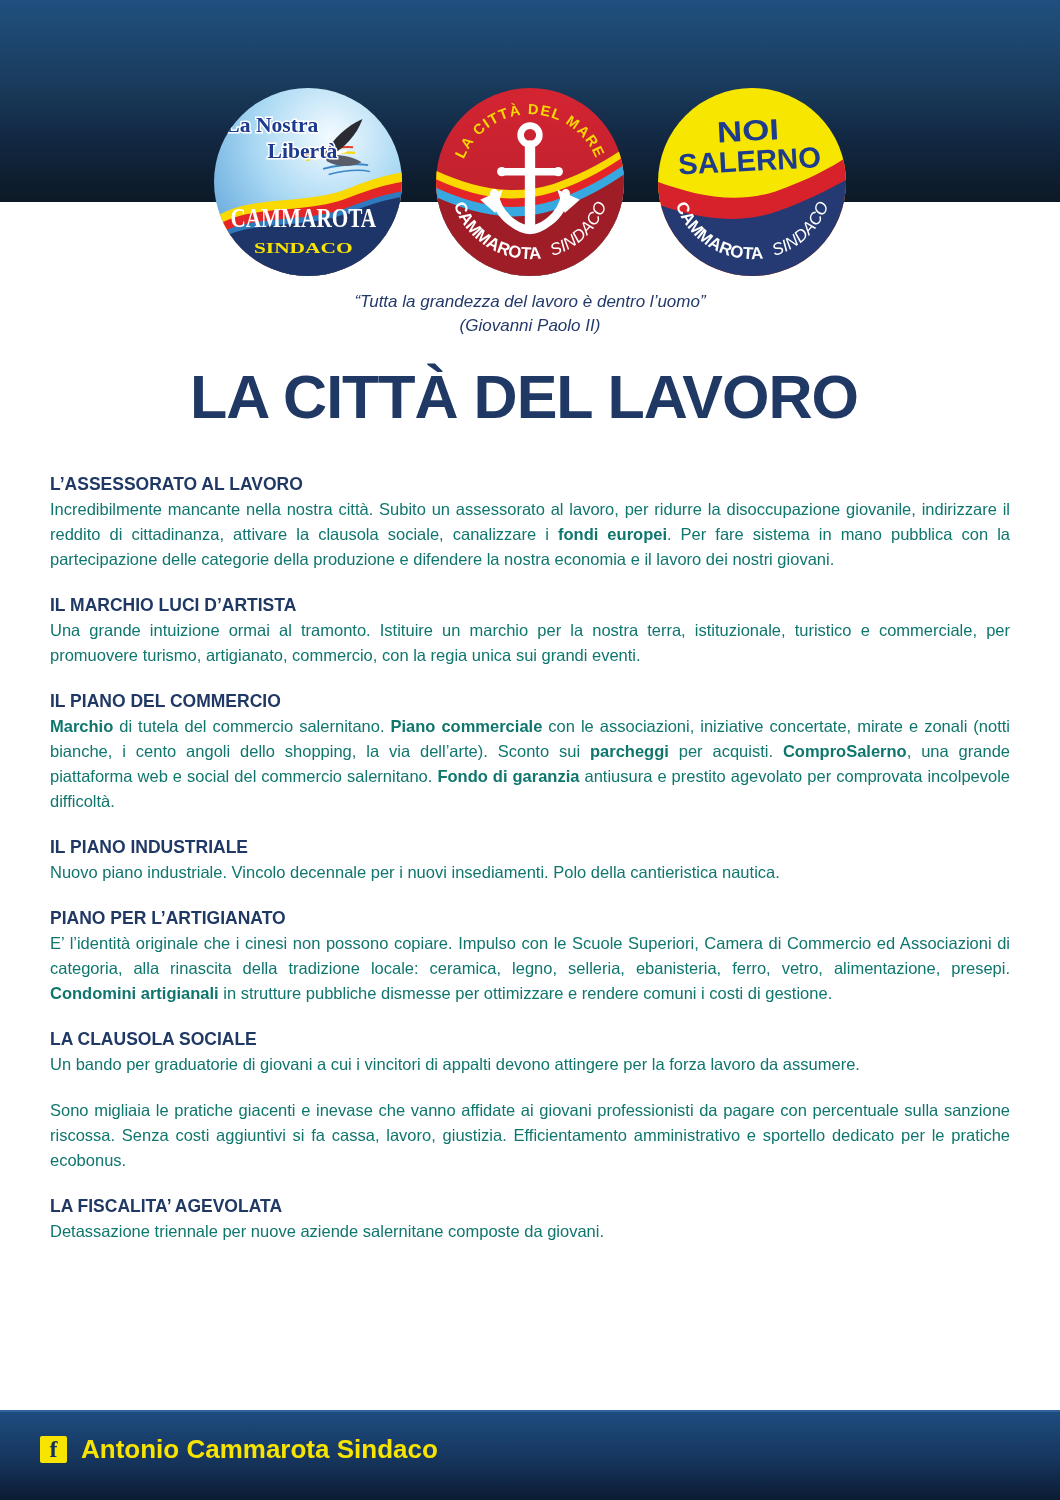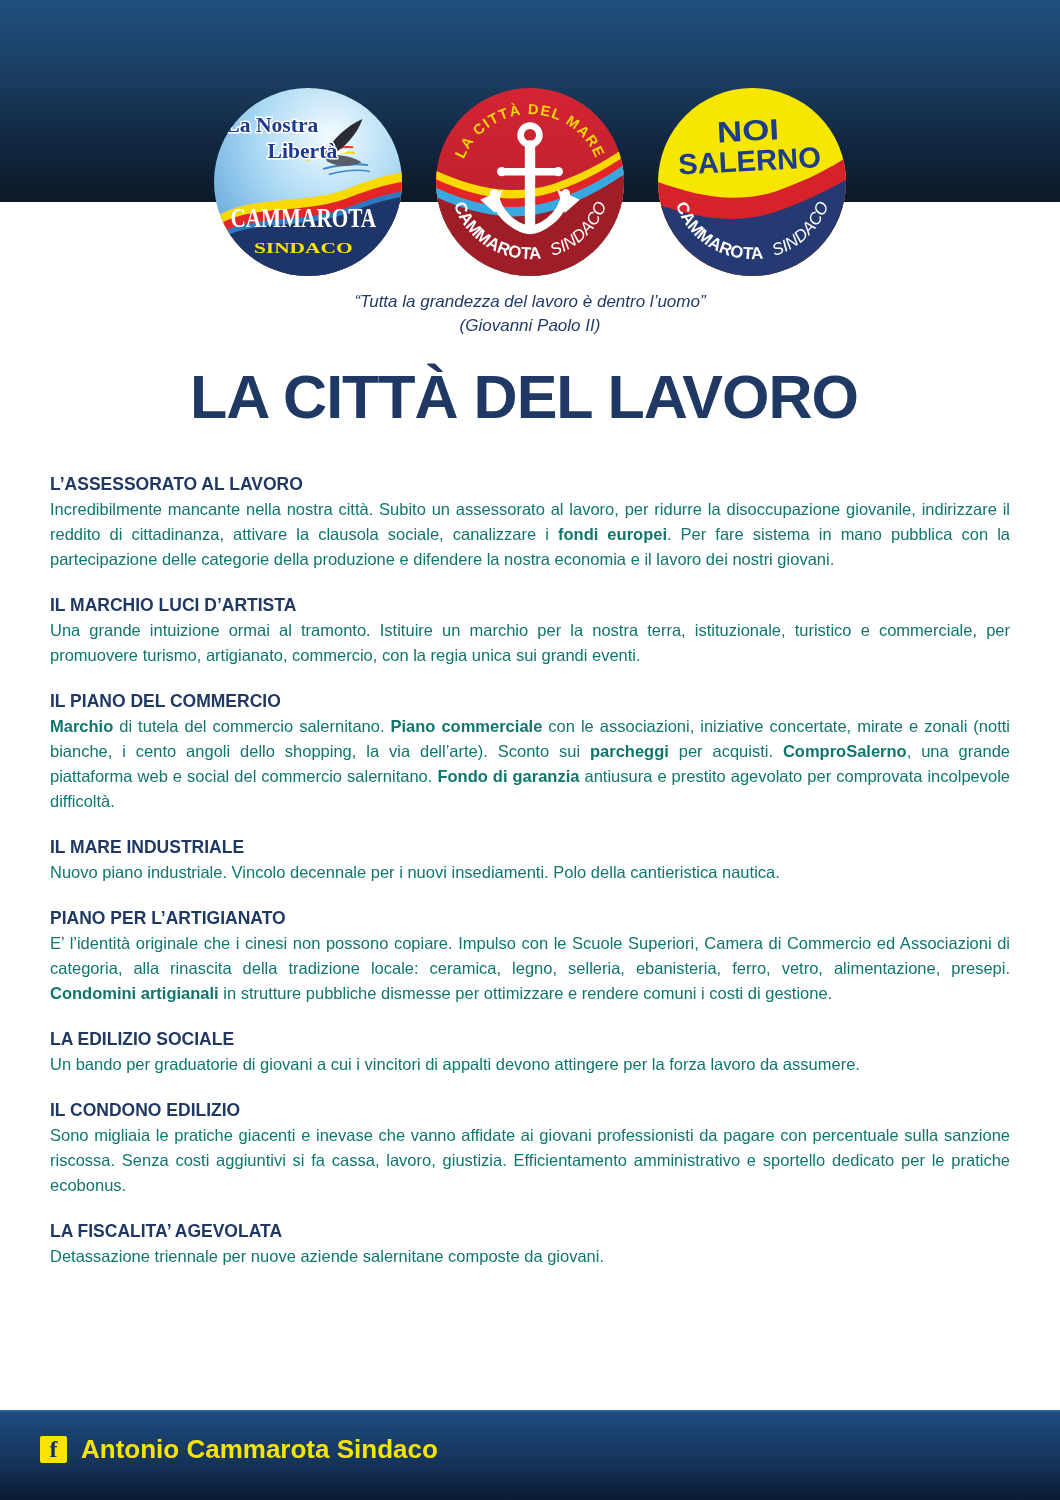--- a/index.html
+++ b/index.html
@@ -173,33 +173,32 @@
     </div>
     <div class="section">
       <h2>IL MARCHIO LUCI D’ARTISTA</h2>
       <p><span>Una grande intuizione ormai al tramonto. Istituire un marchio per la nostra terra, istituzionale, turistico e commerciale, per promuovere turismo, artigianato, commercio, con la regia unica sui grandi eventi.</span></p>
     </div>
     <div class="section">
       <h2>IL PIANO DEL COMMERCIO</h2>
       <p><span class="b">Marchio</span><span> di tutela del commercio salernitano. </span><span class="b">Piano commerciale</span><span> con le associazioni, iniziative concertate, mirate e zonali (notti bianche, i cento angoli dello shopping, la via dell’arte). Sconto sui </span><span class="b">parcheggi</span><span> per acquisti. </span><span class="b">ComproSalerno</span><span>, una grande piattaforma web e social del commercio salernitano. </span><span class="b">Fondo di garanzia</span><span> antiusura e prestito agevolato per comprovata incolpevole difficoltà.</span></p>
     </div>
     <div class="section">
-      <h2>IL MARE INDUSTRIALE</h2>
+      <h2>IL PIANO INDUSTRIALE</h2>
       <p><span>Nuovo piano industriale. Vincolo decennale per i nuovi insediamenti. Polo della cantieristica nautica.</span></p>
     </div>
     <div class="section">
       <h2>PIANO PER L’ARTIGIANATO</h2>
       <p><span>E’ l’identità originale che i cinesi non possono copiare. Impulso con le Scuole Superiori, Camera di Commercio ed Associazioni di categoria, alla rinascita della tradizione locale: ceramica, legno, selleria, ebanisteria, ferro, vetro, alimentazione, presepi. </span><span class="b">Condomini artigianali</span><span> in strutture pubbliche dismesse per ottimizzare e rendere comuni i costi di gestione.</span></p>
     </div>
     <div class="section">
-      <h2>LA EDILIZIO SOCIALE</h2>
+      <h2>LA CLAUSOLA SOCIALE</h2>
       <p><span>Un bando per graduatorie di giovani a cui i vincitori di appalti devono attingere per la forza lavoro da assumere.</span></p>
     </div>
     <div class="section">
-      <h2>IL CONDONO EDILIZIO</h2>
       <p><span>Sono migliaia le pratiche giacenti e inevase che vanno affidate ai giovani professionisti da pagare con percentuale sulla sanzione riscossa. Senza costi aggiuntivi si fa cassa, lavoro, giustizia. Efficientamento amministrativo e sportello dedicato per le pratiche ecobonus.</span></p>
     </div>
     <div class="section">
       <h2>LA FISCALITA’ AGEVOLATA</h2>
       <p><span>Detassazione triennale per nuove aziende salernitane composte da giovani.</span></p>
     </div>
   </div>
 
   <div class="footer">
     <div class="fb-row">

